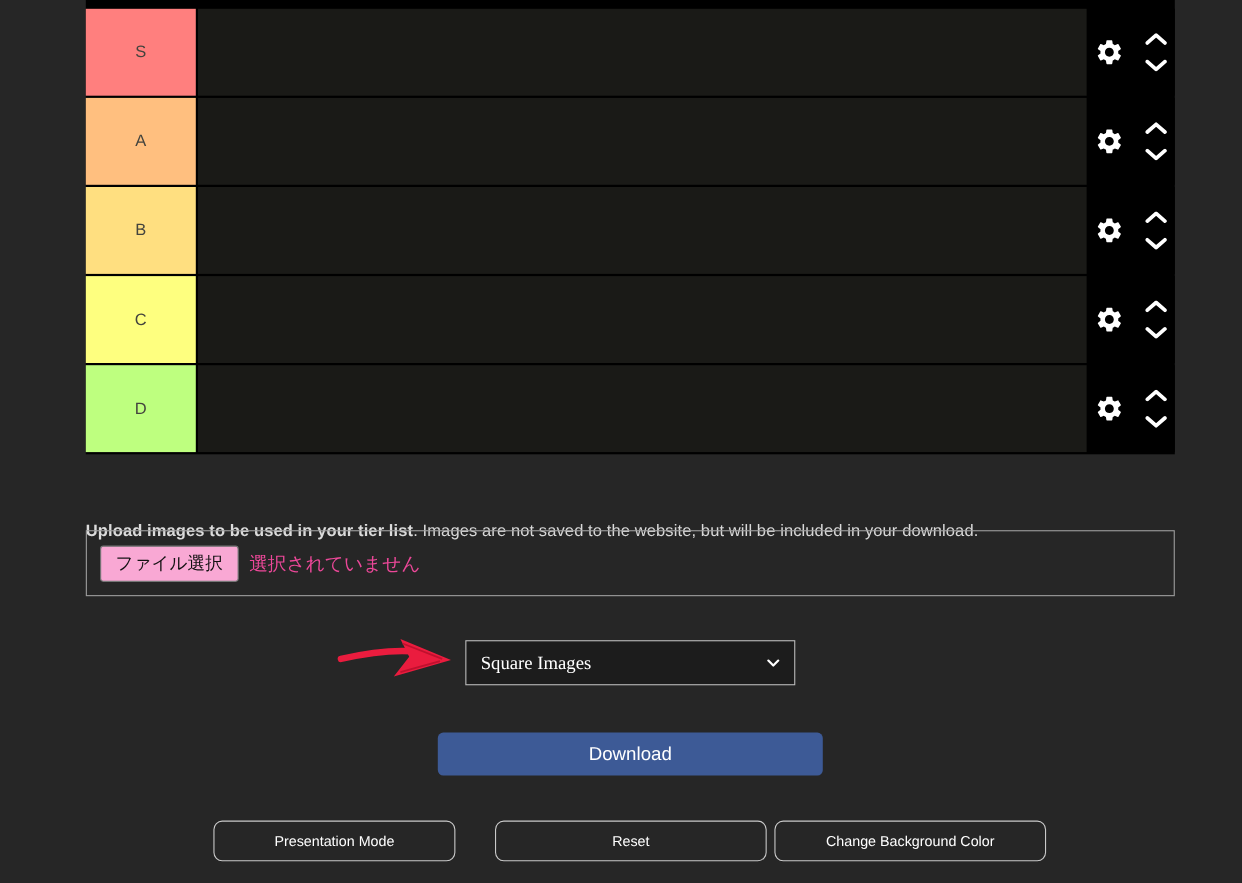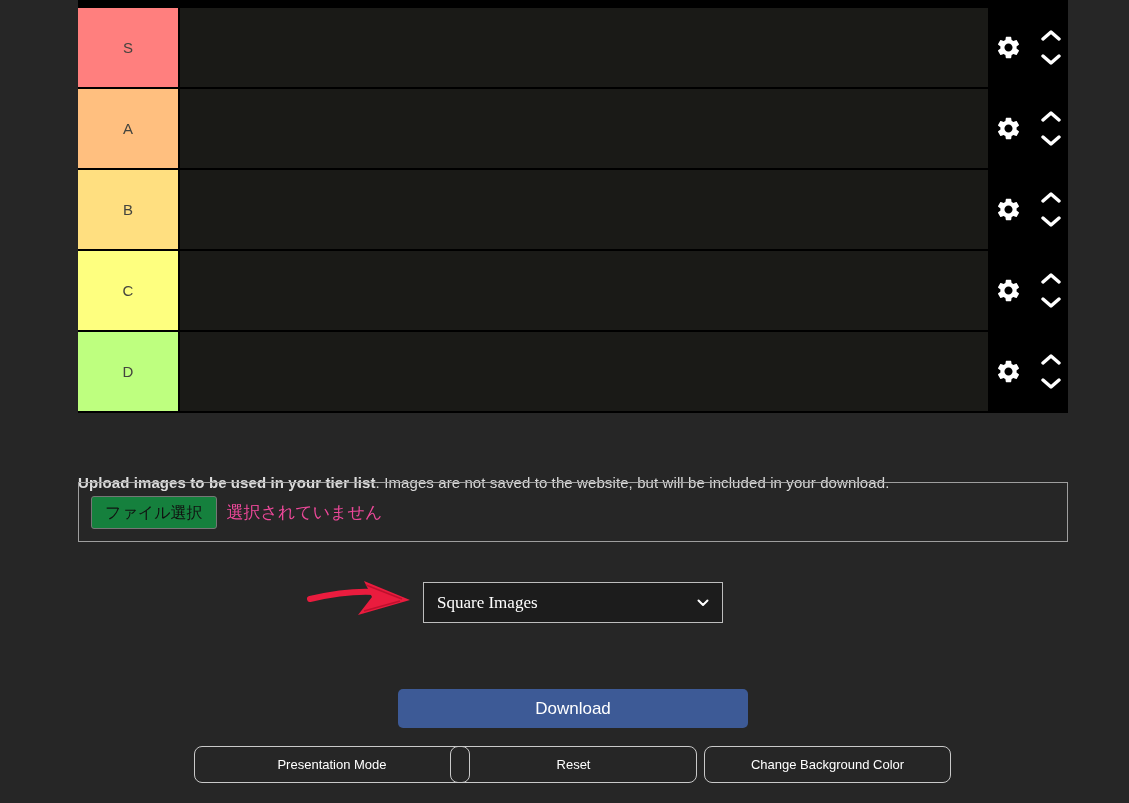--- a/index.html
+++ b/index.html
@@ -33,49 +33,49 @@
     position:absolute; left:78px; top:439px; width:990px;
     font-size:15px; color:#d9d9d9; letter-spacing:0.1px;margin-top:35px;
   }
   .upload-text b { font-weight:bold; color:#dcdcdc; }
 
   .file-box {
     position:absolute; left:78px; top:482px; width:990px; height:60px;
     border:1px solid #9e9e9e; display:flex; align-items:center; padding-left:12px;
   }
   .file-btn {
-    background:#15803d; border:1px solid #767676; border-radius:3px;
+    background:#f9a8d4; border:1px solid #767676; border-radius:3px;
     padding:5px 13px; font-size:16px; color:#111; line-height:21px; cursor:pointer;
   }
   .file-status { margin-left:10px; font-size:17px; color:#ec4899; }
 
   
   .arrow-svg { position:absolute; left:298px; top:575px; width:140px; height:50px; }
   .shape-select {
     position:absolute; left:423px; top:582px; width:300px; height:41px;
     background:#1c1c1c; border:1px solid #bdbdbd; display:flex; align-items:center;
     padding:0 13px; cursor:pointer;
   }
   .shape-select .sel-label { flex:1; font-size:17px; color:#fff;font-family:Liberation Serif, serif; }
   .sel-caret { width:12px; height:8px; display:flex; }
 
   
   .download-btn {
-    position:absolute; left:398px; top:689px; width:350px; height:39px;
+    position:absolute; left:398px; top:666px; width:350px; height:39px;
     border:none; border-radius:5px; color:#fff; font-size:17px;
     font-family:inherit; cursor:pointer; display:flex; align-items:center; justify-content:center;
   }
 
   
   .footer-btn {
     position:absolute; top:746px; height:37px; background:transparent;
     border:1px solid #c9c9c9; border-radius:8px; color:#fff; font-size:13px;
     font-family:inherit; cursor:pointer; display:flex; align-items:center; justify-content:center;
   }
-  .fb-0 { left:194px; width:276px; }
+  .fb-0 { left:194px; width:220px; }
   .fb-1 { left:450px; width:247px; }
   .fb-2 { left:704px; width:247px; }
 </style>
 </head>
 <body>
 
 <div class="page">
 
   <div class="tier-table">
 

